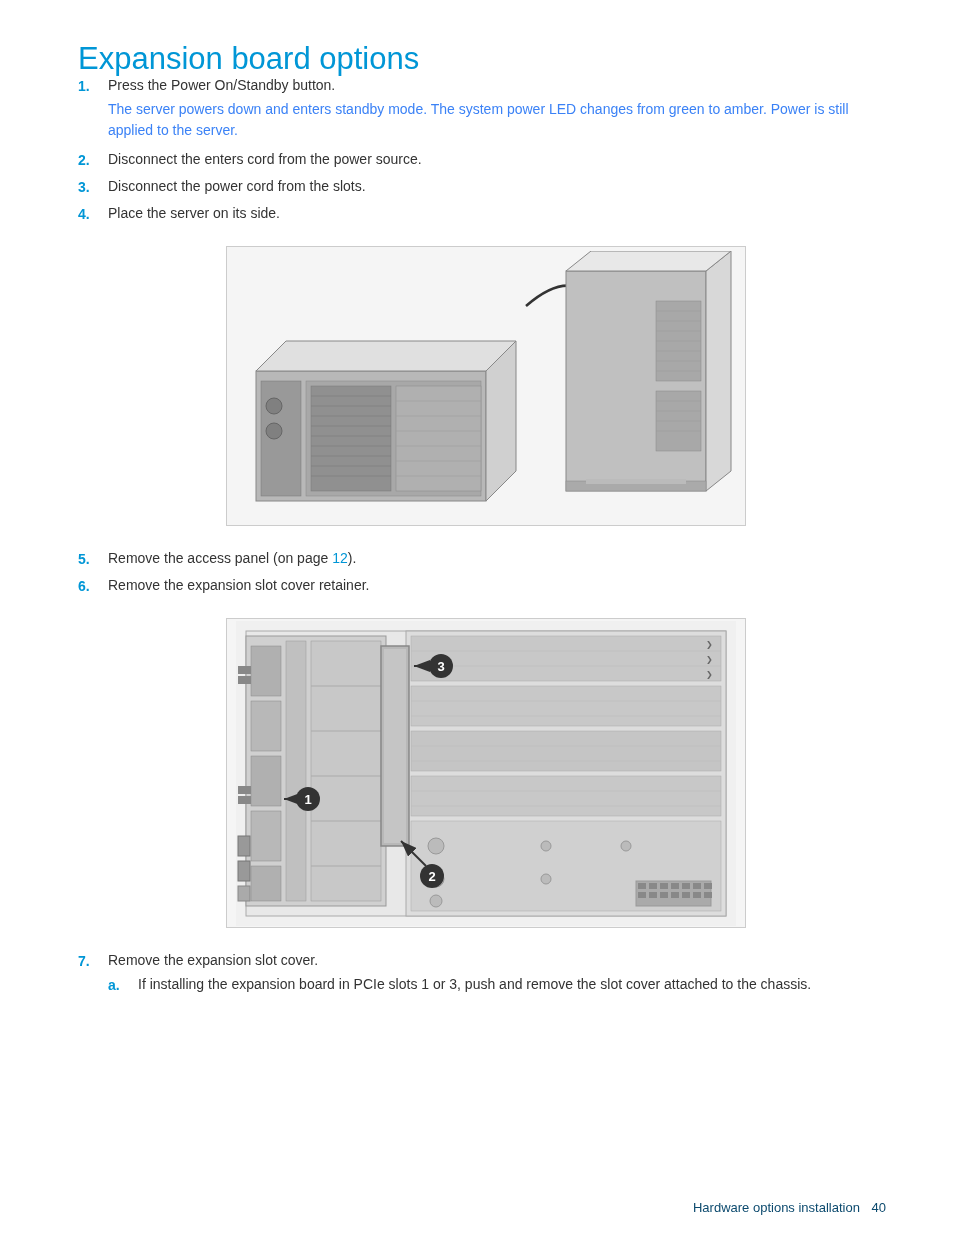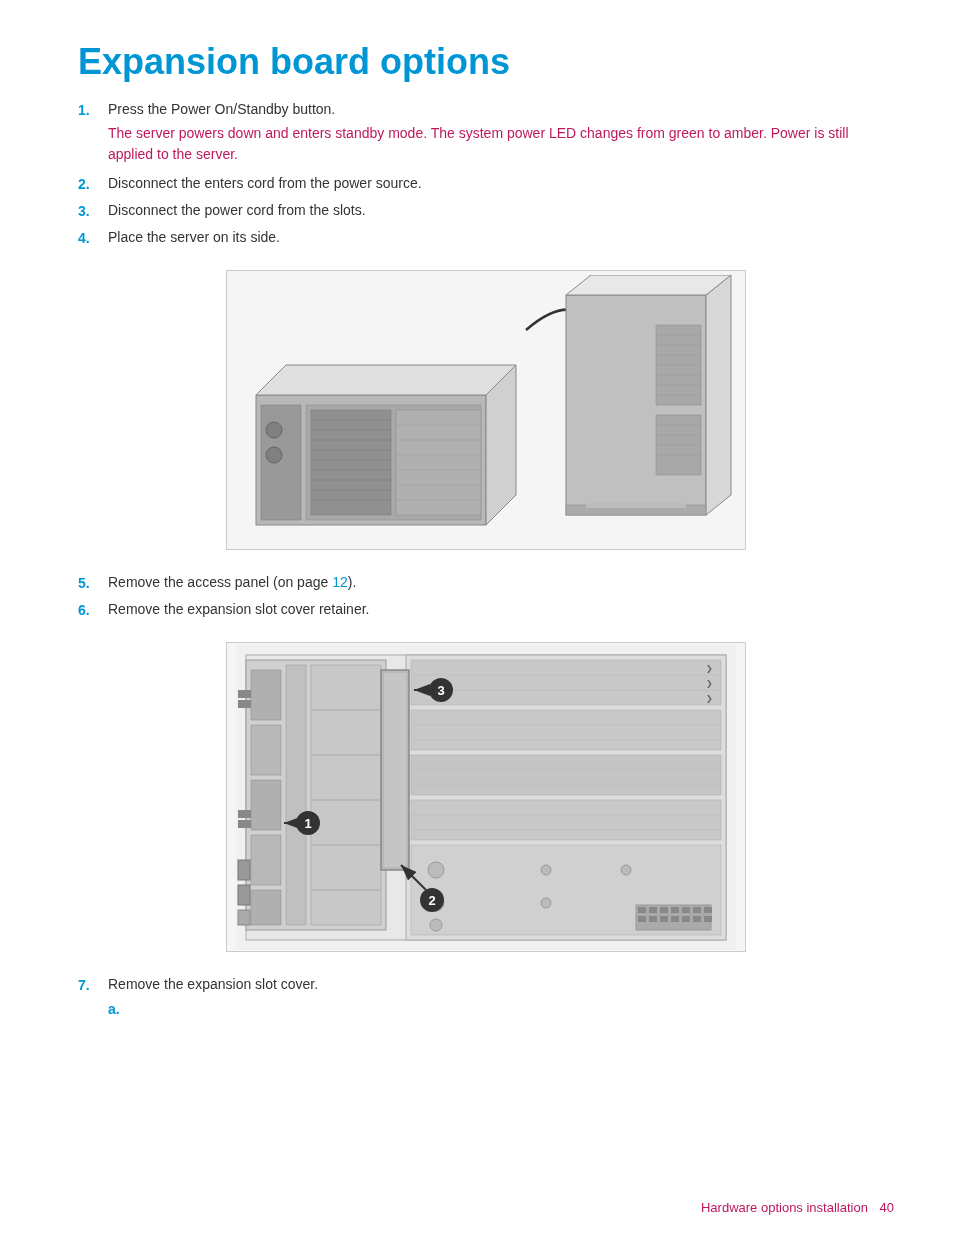--- a/index.html
+++ b/index.html
@@ -7,24 +7,24 @@
       font-family: Arial, Helvetica, sans-serif;
       font-size: 14px;
       color: #333;
       background: #fff;
       width: 954px;
       min-height: 1235px;
       padding: 40px 60px 40px 78px;
     }
 
     h1 {
-      font-size: 36px;
-      font-weight: 700;
+      font-size: 31px;
+      font-weight: 400;
       color: #0096d6;
-      margin-bottom: 18px;
+      margin-bottom: 0;
       line-height: 1.2;
     }
 
     .step-list {
       list-style: none;
       padding: 0;
       margin: 0;
     }
 
     .step-item {
@@ -47,21 +47,21 @@
 
     .step-content p {
       margin-top: 4px;
       color: #333;
       line-height: 1.5;
     }
 
     .step-content .sub-note {
       margin-top: 6px;
       margin-left: 0;
-      color: #be185d;
+      color: #3b82f6;
       line-height: 1.5;
     }
 
     .diagram-container {
       margin: 24px 0 24px 0;
       display: flex;
       justify-content: center;
     }
 
     .diagram-box {
@@ -100,23 +100,23 @@
       color: #0096d6;
       font-weight: bold;
       min-width: 30px;
       font-size: 14px;
       padding-top: 1px;
     }
 
     .footer {
       position: fixed;
       bottom: 20px;
-      right: 60px;
+      right: 68px;
       font-size: 13px;
-      color: #be185d;
+      color: #0c4a6e;
     }
   </style>
 </head>
 <body>
 
 <h1>Expansion board options</h1>
 
 <ul class="step-list">
 
   <li class="step-item">
@@ -371,20 +371,21 @@
 
 <ul class="step-list">
 
   <li class="step-item">
     <span class="step-number">7.</span>
     <div class="step-content">
       <span>Remove the expansion slot cover.</span>
       <ul class="sub-step-list" style="margin-top:8px;">
         <li class="sub-step-item">
           <span class="sub-step-letter">a.</span>
+          <span>If installing the expansion board in PCIe slots 1 or 3, push and remove the slot cover attached to the chassis.</span>
         </li>
       </ul>
     </div>
   </li>
 
 </ul>
 
 <div class="footer">
   <span>Hardware options installation</span>
   <span style="margin-left:8px;">40</span>

